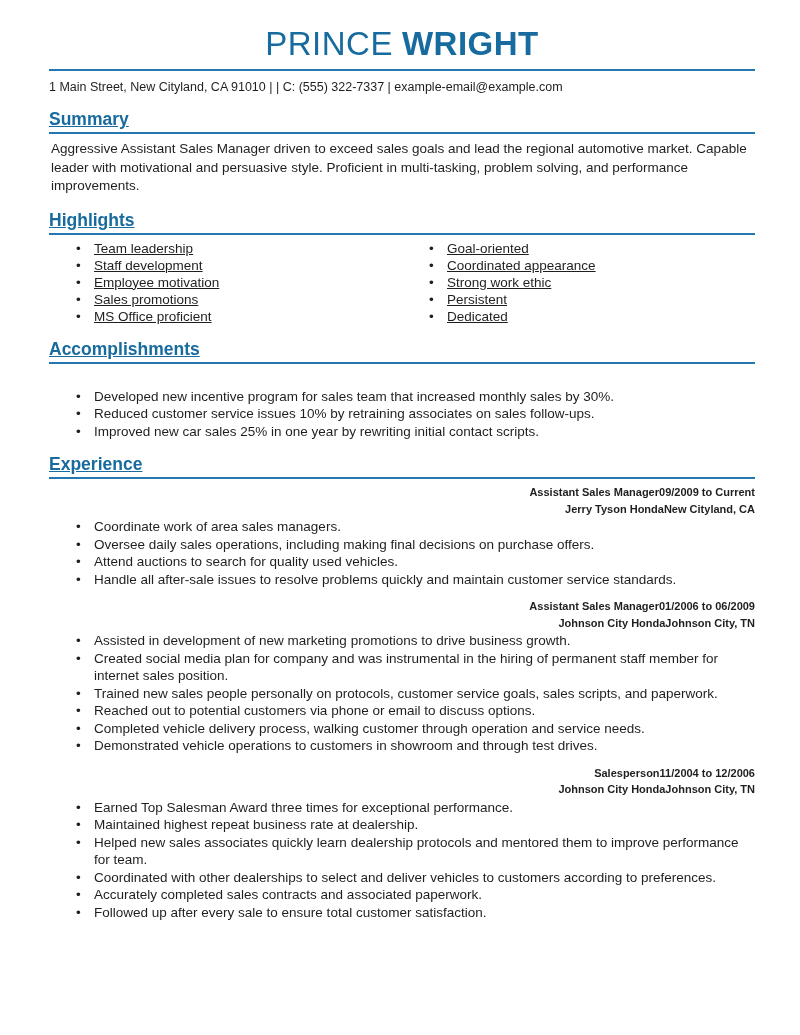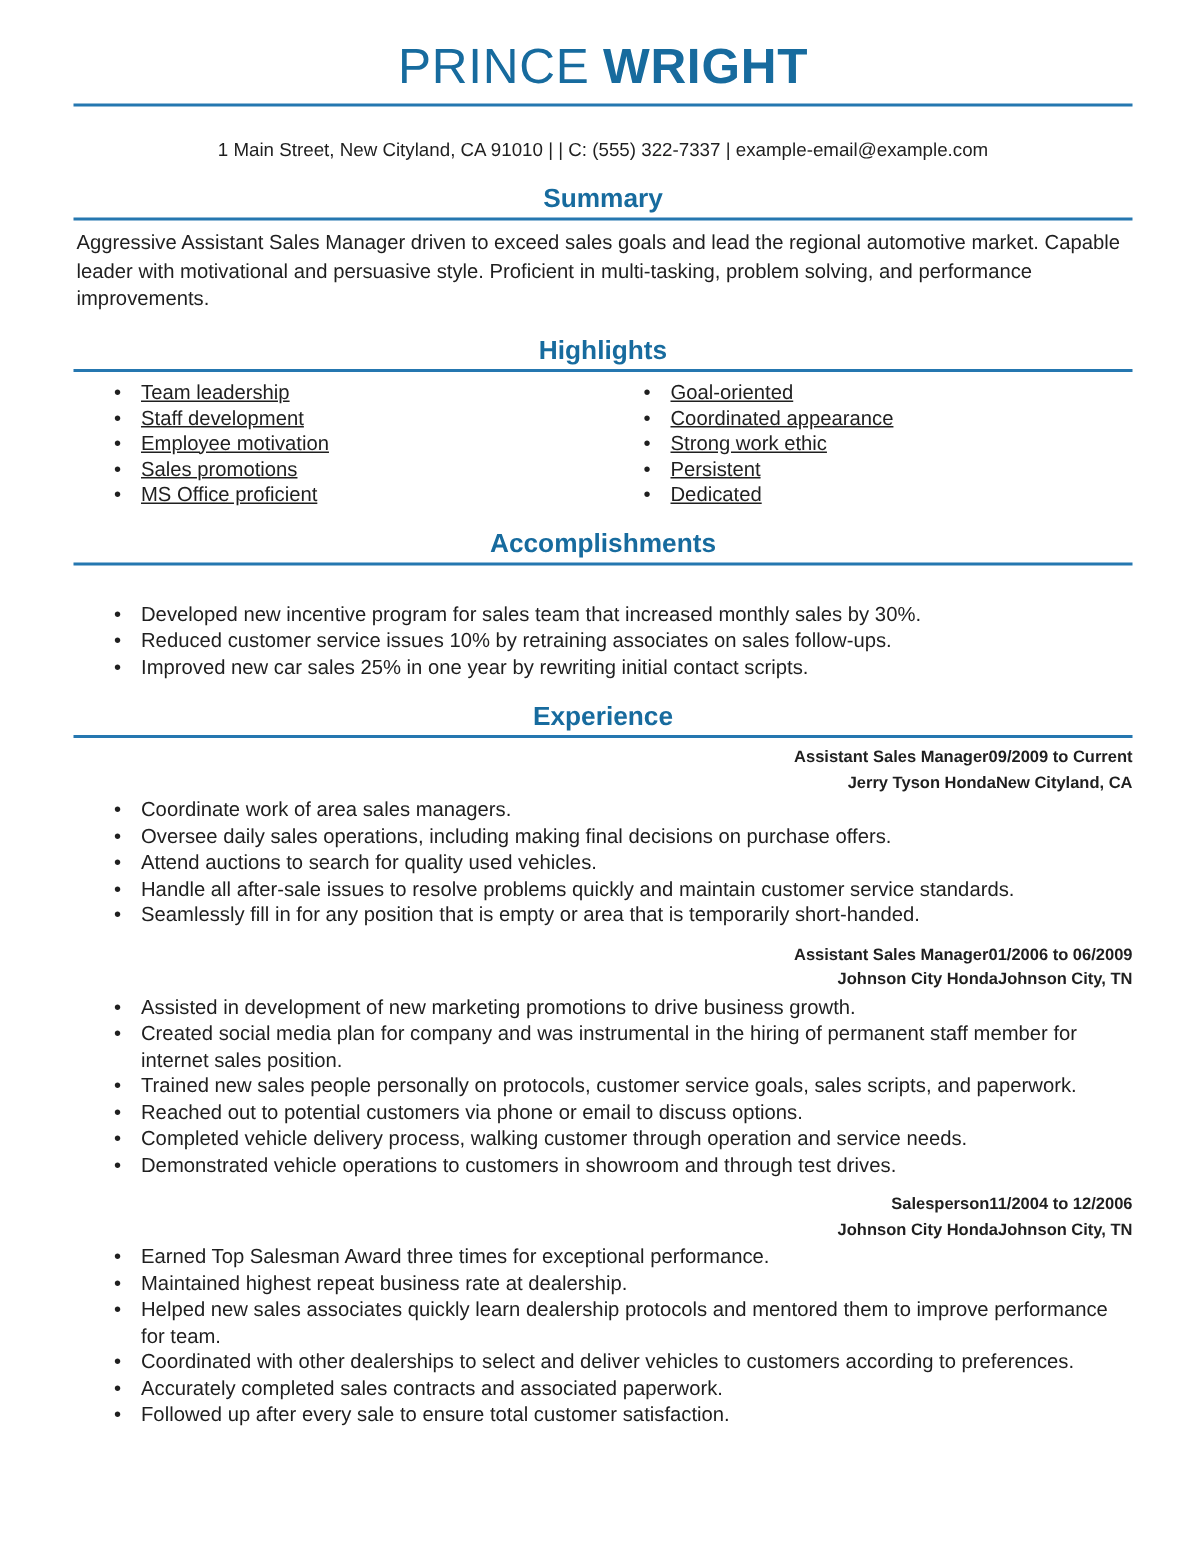--- a/index.html
+++ b/index.html
@@ -28,33 +28,33 @@
   }
   .name .first { font-weight: 400; margin-right: 9px; }
   .name .last  { font-weight: 700; }
   .rule {
     height: 0;
     border: none;
     border-top: 2px solid var(--rule, #2577b0);
   }
   .name-rule { margin-top: 5px; }
   .contact {
-    margin-top: 22px;
-    text-align: center;
+    margin-top: 9px;
+    text-align: left;
     font-size: 12.5px;
     line-height: 15px;
   }
   
   .heading {
     margin: 14px 0 0 0;
-    text-align: center;
     font-size: 17.5px;
     line-height: 20px;
     font-weight: 700;
     color: var(--accent, #176b9e);
+    text-decoration: underline;
   }
   .heading-rule { margin-top: 3px; }
   
   .summary-text {
     margin: 6px 2px 0 2px;
     font-size: 13.5px;
     line-height: 18.5px;
   }
   
   .bullets {
@@ -163,21 +163,20 @@
     </div>
     <ul class="bullets job-bullets">
   <li class="bullet-item">Coordinate work of area sales managers.</li>
 
   <li class="bullet-item">Oversee daily sales operations, including making final decisions on purchase offers.</li>
 
   <li class="bullet-item">Attend auctions to search for quality used vehicles.</li>
 
   <li class="bullet-item">Handle all after-sale issues to resolve problems quickly and maintain customer service standards.</li>
 
-  <li class="bullet-item">Seamlessly fill in for any position that is empty or area that is temporarily short-handed.</li>
 </ul>
   </article>
 
   <article class="job">
     <div class="job-row">
       <span class="job-title">Assistant Sales Manager</span>
       <span class="job-dates">01/2006 to 06/2009</span>
     </div>
     <div class="job-row">
       <span class="job-company">Johnson City Honda</span>

